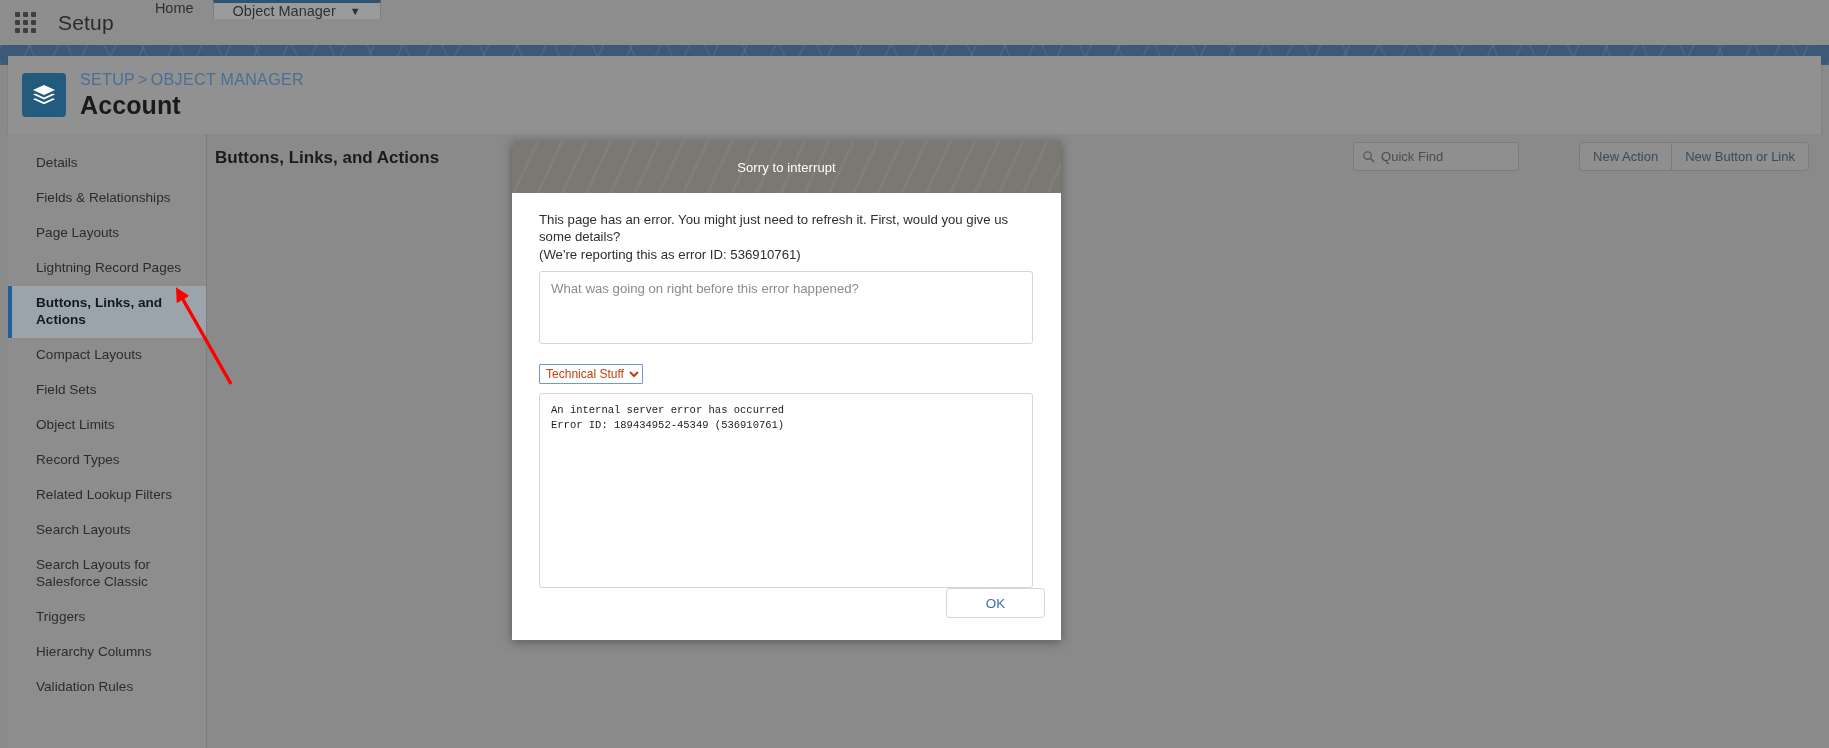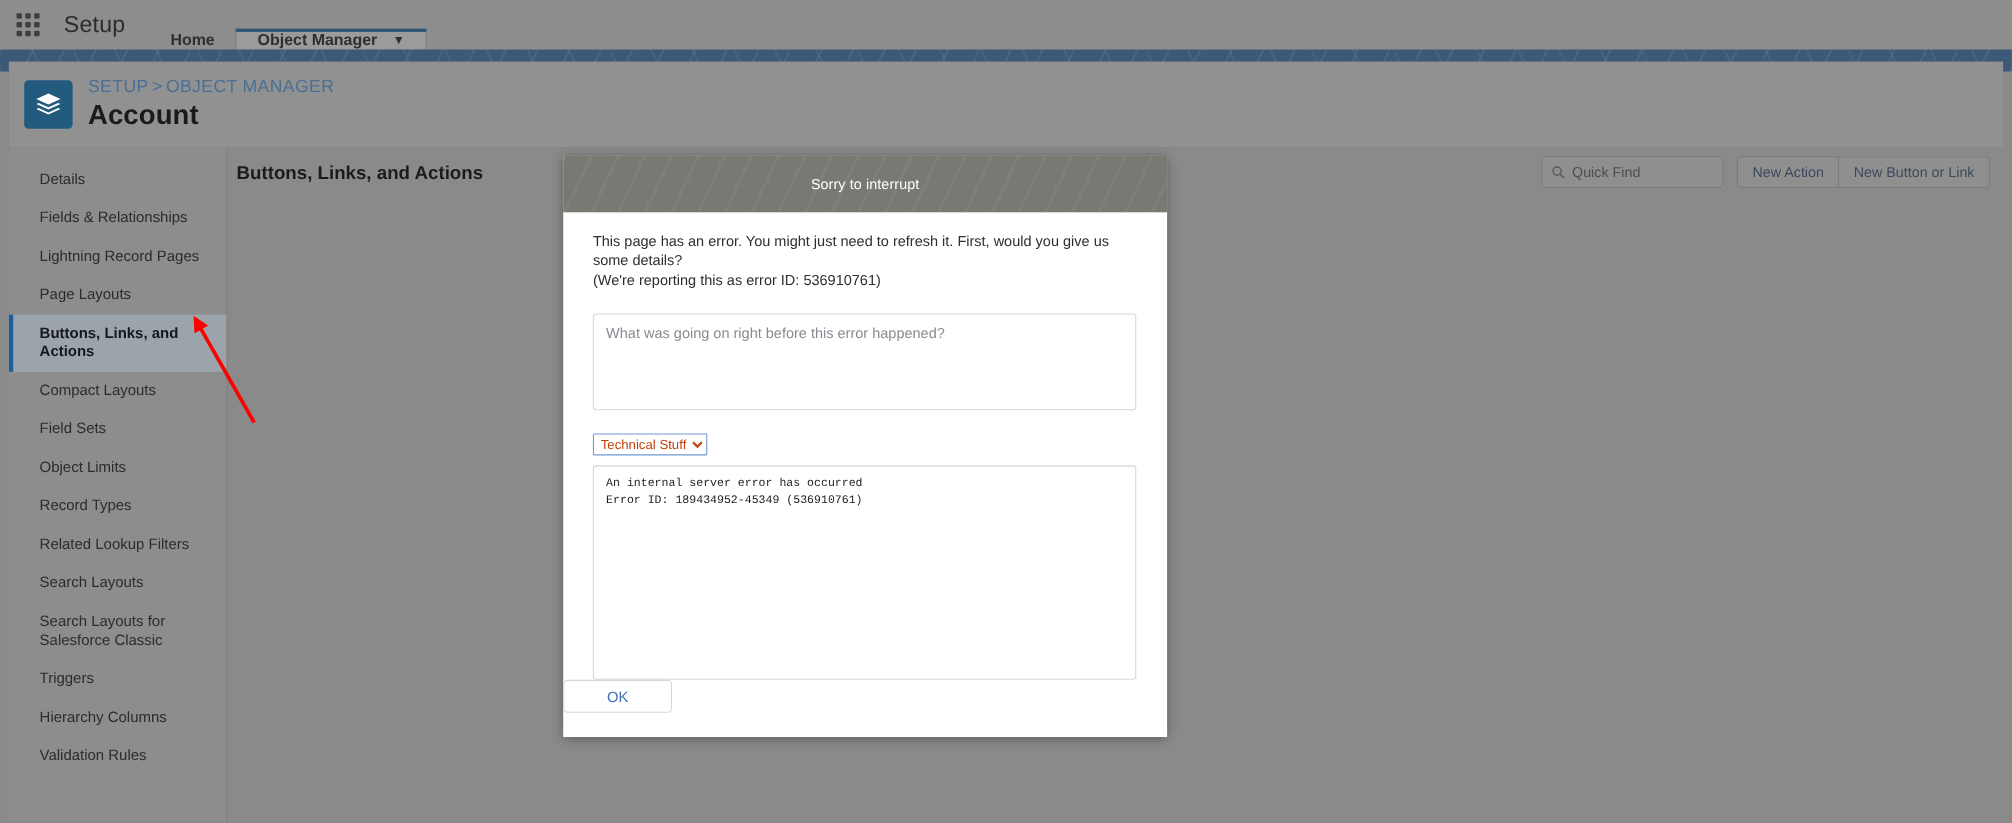--- a/index.html
+++ b/index.html
@@ -27,21 +27,21 @@
   }
   .waffle-grid {
     display: grid; grid-template-columns: repeat(3, 5px);
     grid-template-rows: repeat(3, 5px); gap: 3px;
   }
   .waffle-grid i { display: block; width: 5px; height: 5px; background: #3e3e3e; border-radius: 1px; }
   .setup-title {
     display: flex; align-items: center; padding: 0 22px 0 8px;
     font-size: 21px; color: #2b2b2b; letter-spacing: .2px;
   }
-  .gh-tabs { display: flex; align-items: flex-end; font-weight: bold; }
+  .gh-tabs { display: flex; align-items: flex-start; }
   .gh-tab {
     display: flex; align-items: center; padding: 0 19px;
     font-size: 14.5px; color: #2f2f2f; cursor: pointer;
     position: relative; white-space: nowrap;
   }
   .gh-tab.active {
     background: #9b9b9b;
     border-top: 3px solid #2d5472;
     border-left: 1px solid #7e7e7e;
     border-right: 1px solid #7e7e7e;
@@ -108,21 +108,21 @@
   .quick-find {
     width: 166px; height: 29px; border: 1px solid #7b7b7b; border-radius: 4px;
     background: #8f8f8f; display: flex; align-items: center; padding: 0 8px;
   }
   .quick-find svg { flex: 0 0 auto; margin-right: 6px; }
   .quick-find input {
     border: 0; outline: 0; background: transparent; width: 100%;
     font-family: "Liberation Sans", sans-serif; font-size: 13px; color: #3a3a3a;
   }
   .quick-find input::placeholder { color: #4d4d4d; }
-  .btn-group { display: flex; }
+  .btn-group { display: flex; margin-left: 48px; }
   .btn-group .btn {
     height: 29px; padding: 0 13px; font-size: 13px; color: #3c4a5c;
     background: #8f8f8f; border: 1px solid #7b7b7b; cursor: pointer;
     display: flex; align-items: center; white-space: nowrap;
     font-family: "Liberation Sans", sans-serif;
   }
   .btn-group .btn:first-child { border-radius: 4px 0 0 4px; }
   .btn-group .btn:last-child { border-radius: 0 4px 4px 0; border-left: 0; }
 
   
@@ -133,42 +133,42 @@
   }
   .modal-header {
     height: 52px; background: #7a7872;
     background-image: repeating-linear-gradient(115deg, rgba(255,255,255,.045) 0 3px, rgba(255,255,255,0) 3px 22px);
     display: flex; align-items: center; justify-content: center;
   }
   .modal-header h2 { font-size: 13px; font-weight: 400; color: #fff; letter-spacing: .1px; }
   .modal-body { padding: 18px 27px 0 27px; }
   .err-msg { font-size: 13.2px; color: #2e2e2e; line-height: 1.32; }
   .txt-area {
-    width: 494px; height: 88px; margin-top: 22px;
+    width: 494px; height: 73px; margin-top: 8px;
     border: 1px solid #d4d6d9; border-radius: 3px;
     padding: 9px 11px; resize: none; outline: none;
     font-family: "Liberation Sans", sans-serif; font-size: 13.2px; color: #2e2e2e;
     background: #fff;
   }
   .txt-area::placeholder { color: #888d92; }
   .tech-select {
     margin-top: 16px; height: 20px; padding: 0 2px;
     font-family: "Liberation Sans", sans-serif; font-size: 12px; color: #c2410c;
     border: 1px solid #6e9ad4; background: #fff; border-radius: 1px;
     outline: none; cursor: pointer; text-align: center;
   }
   .tech-box {
     width: 494px; height: 195px; margin-top: 9px; margin-bottom: 0;
     border: 1px solid #d4d6d9; border-radius: 3px;
     padding: 9px 11px; overflow: auto; background: #fff;
     font-family: "Liberation Mono", monospace; font-size: 10.5px;
     color: #1c1c1c; line-height: 1.42; white-space: pre;
   }
   .modal-footer {
-    padding: 0 16px 22px 0; display: flex; align-items: center; justify-content: flex-start;
+    padding: 0 16px 22px 0; display: flex; align-items: center; justify-content: flex-end;
   }
   .ok-btn {
     width: 99px; height: 30px; background: #fff; border: 1px solid #d4d6d9;
     border-radius: 4px; color: #3a6fb5; font-size: 13.4px; cursor: pointer;
     font-family: "Liberation Sans", sans-serif;
   }
 
   
   .annotation { position: absolute; inset: 0; pointer-events: none; z-index: 40; }
 </style>
@@ -219,22 +219,22 @@
         <div class="breadcrumb">
           <a>SETUP</a><span class="sep">&gt;</span><a>OBJECT MANAGER</a>
         </div>
         <div class="rec-title">Account</div>
       </div>
     </div>
 
     <div class="left-nav">
       <div class="nav-item"><span>Details</span></div>
       <div class="nav-item"><span>Fields &amp; Relationships</span></div>
+      <div class="nav-item"><span>Page Layouts</span></div>
       <div class="nav-item"><span>Lightning Record Pages</span></div>
-      <div class="nav-item"><span>Page Layouts</span></div>
       <div class="nav-item active"><span>Buttons, Links, and Actions</span></div>
       <div class="nav-item"><span>Compact Layouts</span></div>
       <div class="nav-item"><span>Field Sets</span></div>
       <div class="nav-item"><span>Object Limits</span></div>
       <div class="nav-item"><span>Record Types</span></div>
       <div class="nav-item"><span>Related Lookup Filters</span></div>
       <div class="nav-item"><span>Search Layouts</span></div>
       <div class="nav-item"><span>Search Layouts for Salesforce Classic</span></div>
       <div class="nav-item"><span>Triggers</span></div>
       <div class="nav-item"><span>Hierarchy Columns</span></div>

